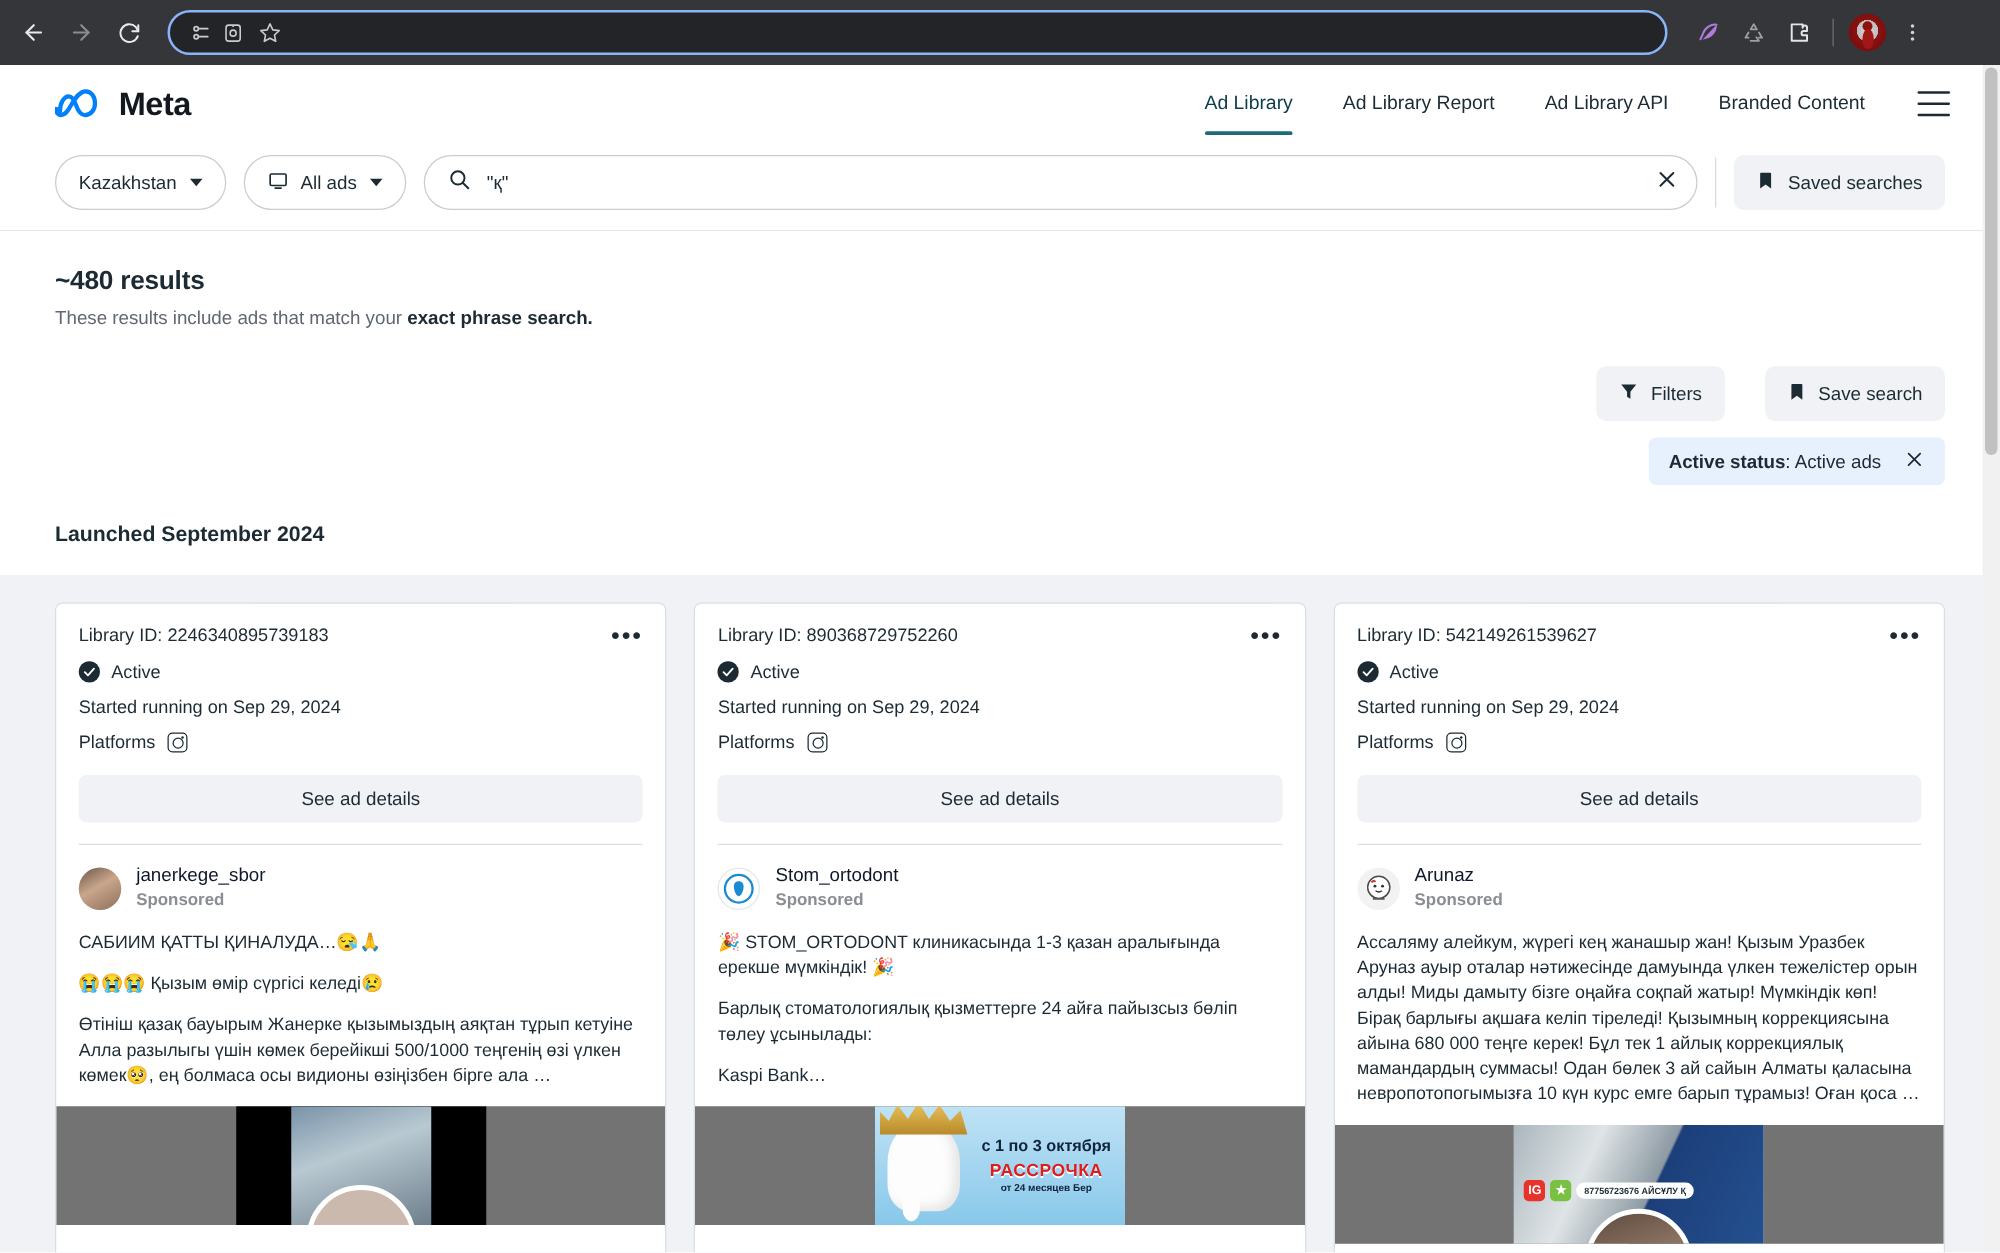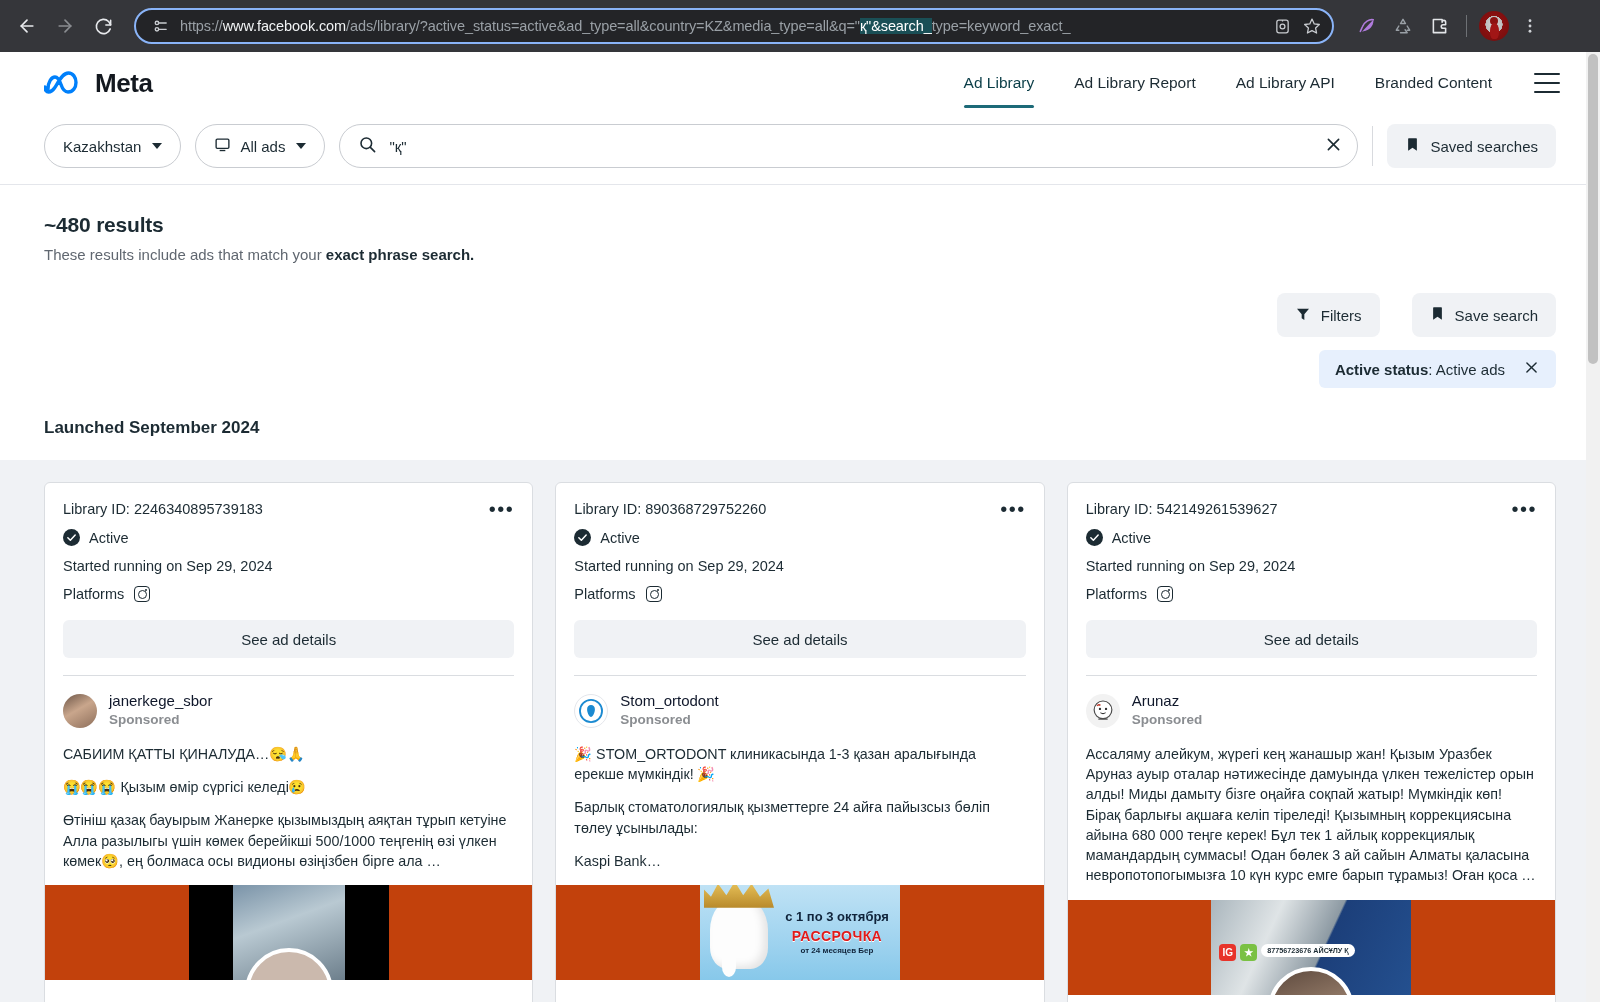--- a/index.html
+++ b/index.html
@@ -184,21 +184,21 @@
     display:flex; align-items:center; justify-content:center; }
   .pfp-3 { background: #f2f2f2; display:flex; align-items:center; justify-content:center; }
   .pname { font-size: 15px; font-weight: 400; color: #0f172a; line-height: 1.25; }
   .psub { font-size: 13.5px; color: #8a8d91; font-weight: 700; line-height: 1.4; }
 
   .ad-body { padding: 14px 18px 0 18px; font-size: 14.3px; color: #1c2b33; line-height: 1.42; }
   .ad-body p { margin-bottom: 13px; }
   .ad-body p:last-child { margin-bottom: 0; }
 
   .creative { margin-top: 14px; display: flex; justify-content: center;
-    background: #c2410c; height: 95px; overflow: hidden; }
+    background: #737373; height: 95px; overflow: hidden; }
   .creative-inner { width: 200px; position: relative; overflow: hidden; }
 
   .c1 { background: #000; display:flex; justify-content:center; }
   .c1-photo { width: 112px; height: 95px; position: relative;
     background: linear-gradient(160deg,#7a93a8 0%,#b9c9d2 40%,#6d7f8c 100%); }
   .c1-circle { position:absolute; width: 88px; height: 88px; border-radius: 50%;
     border: 4px solid #fff; bottom: -56px; left: 50%; transform: translateX(-50%);
     background: #cbb9ad; }
 
   .c2 { background: linear-gradient(180deg,#bfe2f5 0%,#9fd3ef 60%,#87c8ea 100%);
@@ -214,21 +214,21 @@
   }
   .c2-txt { margin-left: 6px; flex: 1 1 auto; }
   .c2-l1 { font-size: 13px; font-weight: 700; color: #10243b; text-align: center; line-height: 1.15; }
   .c2-l2 { font-size: 14px; font-weight: 700; color: #e01b1b; text-align: center;
     letter-spacing: 0.4px; margin-top: 3px; text-shadow: 0 1px 0 #fff; }
   .c2-l3 { font-size: 8px; font-weight: 700; color: #10243b; text-align: center; margin-top: 2px; }
 
   .c3 { background: #cfd6da; position: relative; }
   .c3-bg { position:absolute; inset:0;
     background: linear-gradient(115deg,#aab6bd 0%,#dfe4e6 30%,#8d9aa3 55%,#1c3f7a 56%,#24508f 100%); }
-  .c3-badges { position:absolute; top: 44px; left: 8px; display:flex; align-items:flex-start; gap:4px; }
+  .c3-badges { position:absolute; top: 44px; left: 8px; display:flex; align-items:center; gap:4px; }
   .bdg { width: 17px; height: 17px; border-radius: 4px; display:flex;
     align-items:center; justify-content:center; font-size: 10px; color:#fff; font-weight:700; }
   .bdg-r { background:#e8332a; }
   .bdg-g { background:#7ac143; }
   .c3-pill { background:#fff; border-radius: 9px; padding: 2px 6px; font-size: 7.2px;
     color:#1c2b33; white-space: nowrap; font-weight: 700; }
   .c3-circle { position:absolute; width: 86px; height: 86px; border-radius:50%;
     border: 4px solid #fff; bottom: -58px; left: 50%; transform: translateX(-50%);
     background: linear-gradient(160deg,#5e4a3e,#c4a78f); }
 
@@ -265,21 +265,20 @@
 
   <div class="omnibox">
     <span class="omnibox-icon">
       <svg width="17" height="17" viewBox="0 0 24 24" fill="none" stroke="currentColor" stroke-width="2" stroke-linecap="round">
           <circle cx="7" cy="7" r="2.4"></circle>
           <line x1="10" y1="7" x2="20" y2="7"></line>
           <circle cx="7" cy="16" r="2.4"></circle>
           <line x1="10" y1="16" x2="20" y2="16"></line>
         </svg>
     </span>
-    <div class="url-text"><span>https://</span><span class="host">www.facebook.com</span><span>/ads/library/?active_status=active&amp;ad_type=all&amp;country=KZ&amp;media_type=all&amp;q="</span><span class="sel">қ"&amp;search_</span><span>type=keyword_exact_</span></div>
     <div class="omni-right">
       <span class="omni-btn">
         <svg width="17" height="17" viewBox="0 0 24 24" fill="none" stroke="currentColor" stroke-width="1.8">
             <rect x="4" y="3" width="16" height="18" rx="3"></rect>
             <circle cx="12" cy="12" r="3.4"></circle>
             <line x1="12" y1="3" x2="12" y2="5"></line>
           </svg>
       </span>
       <span class="omni-btn">
         <svg width="18" height="18" viewBox="0 0 24 24" fill="none" stroke="currentColor" stroke-width="1.7" stroke-linejoin="round">

